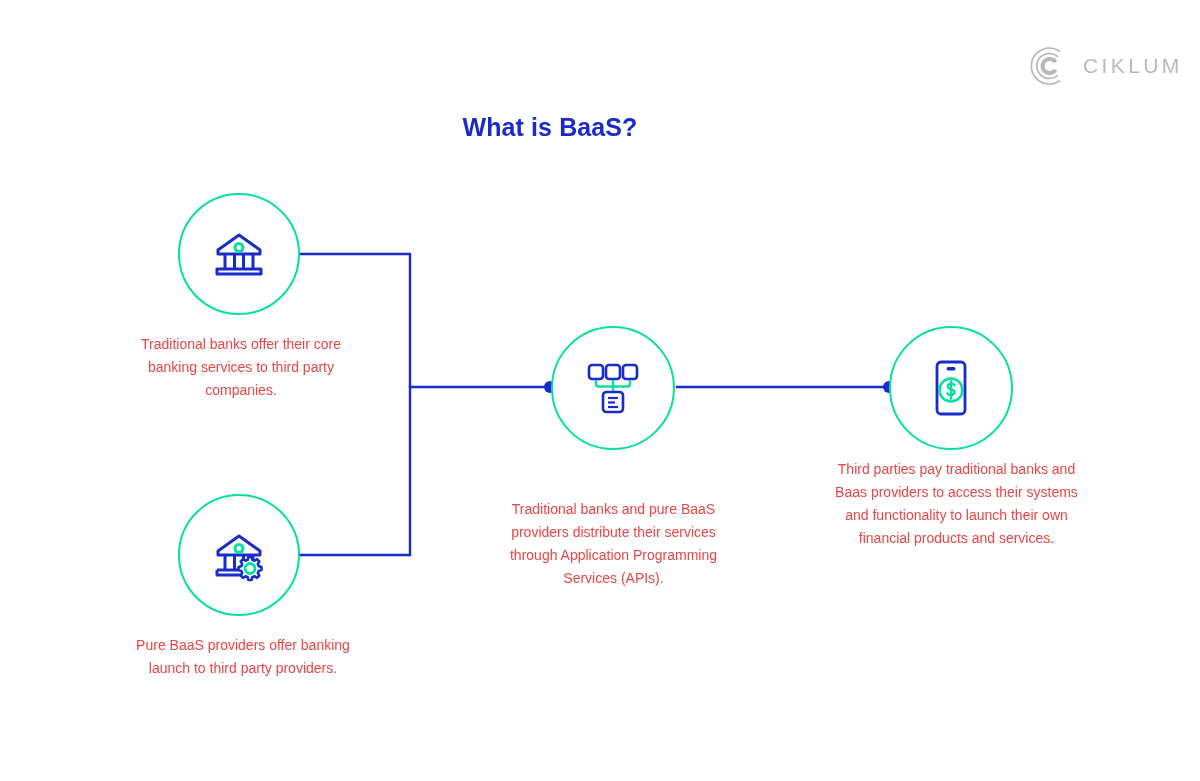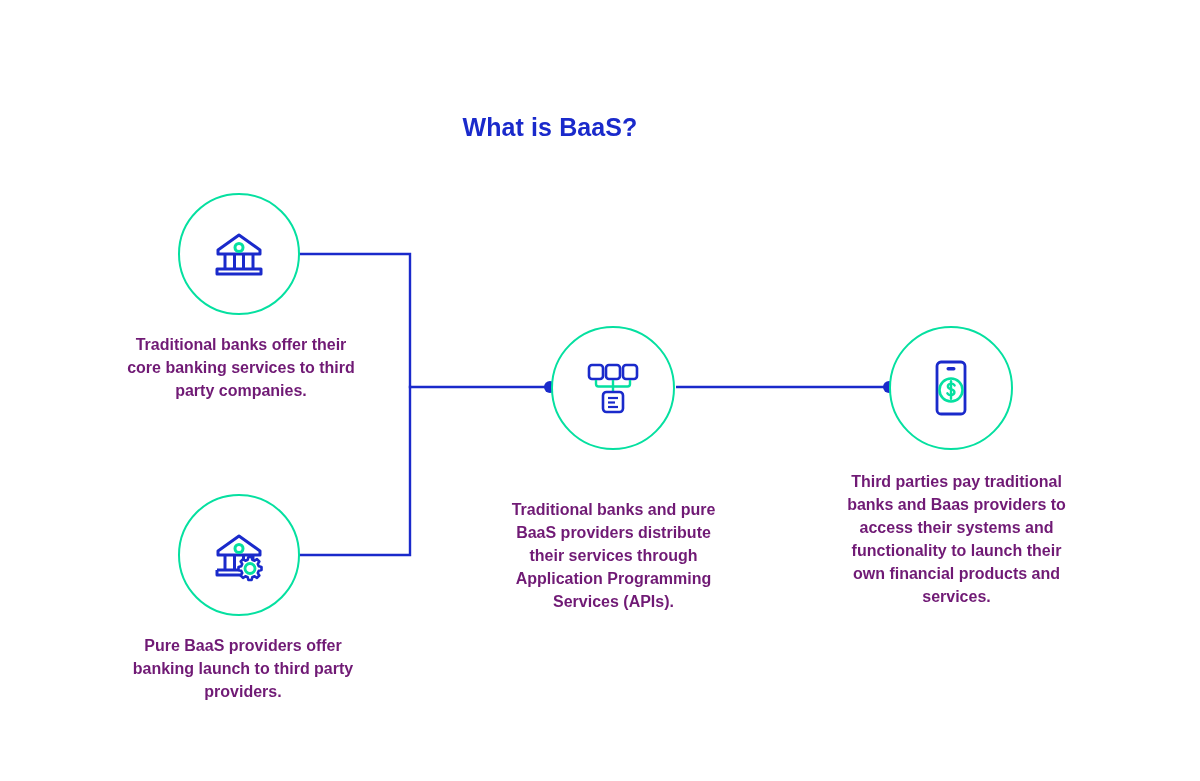--- a/index.html
+++ b/index.html
@@ -74,46 +74,54 @@
     border: 2px solid #05e0a0;
     background: #ffffff;
     box-sizing: border-box;
     display: flex;
     align-items: center;
     justify-content: center;
   }
   .caption {
     position: absolute;
     text-align: center;
-    color: #701a75;
-    font-size: 16px;
+    color: #ef4444;
+    font-size: 14px;
     line-height: 23px;
-    font-weight: 700;
+    font-weight: 400;
   }
 
   
   #node-traditional-banks .circle { left: 178px; top: 193px; width: 122px; height: 122px; }
   #node-traditional-banks .caption { left: 120px; top: 333px; width: 242px; }
 
   #node-pure-baas .circle { left: 178px; top: 494px; width: 122px; height: 122px; }
   #node-pure-baas .caption { left: 118px; top: 634px; width: 250px; }
 
   #node-apis .circle { left: 551px; top: 326px; width: 124px; height: 124px; }
   #node-apis .caption { left: 506px; top: 470px; width: 215px; margin-top: 28px; }
 
   #node-third-parties .circle { left: 889px; top: 326px; width: 124px; height: 124px; }
-  #node-third-parties .caption { left: 835px; top: 470px; width: 243px; }
+  #node-third-parties .caption { left: 835px; top: 458px; width: 243px; }
 
   .icon-svg { display: block; }
 </style>
 </head>
 <body>
 
 <div id="canvas">
 
+  <div id="logo">
+    <svg class="logo-mark" viewBox="0 0 44 44">
+      <path d="M35 7.5 A18 18 0 1 0 35 36.5" fill="none" stroke="#b9b9bd" stroke-width="1.7"></path>
+      <path d="M33 13 A12.5 12.5 0 1 0 33 31" fill="none" stroke="#b9b9bd" stroke-width="1.7"></path>
+      <path d="M30.5 18.3 A7 7 0 1 0 30.5 25.7" fill="none" stroke="#b9b9bd" stroke-width="4"></path>
+    </svg>
+    <span class="logo-word">CIKLUM</span>
+  </div>
 
   <div id="page-title">What is BaaS?</div>
 
   <svg id="connectors">
 
     <path d="M300 254 L410 254 L410 387" fill="none" stroke="#1a2acb" stroke-width="2.4" stroke-linecap="square"></path>
 
     <path d="M300 555 L410 555 L410 387" fill="none" stroke="#1a2acb" stroke-width="2.4" stroke-linecap="square"></path>
 
     <line x1="410" y1="387" x2="551" y2="387" stroke="#1a2acb" stroke-width="2.4"></line>

